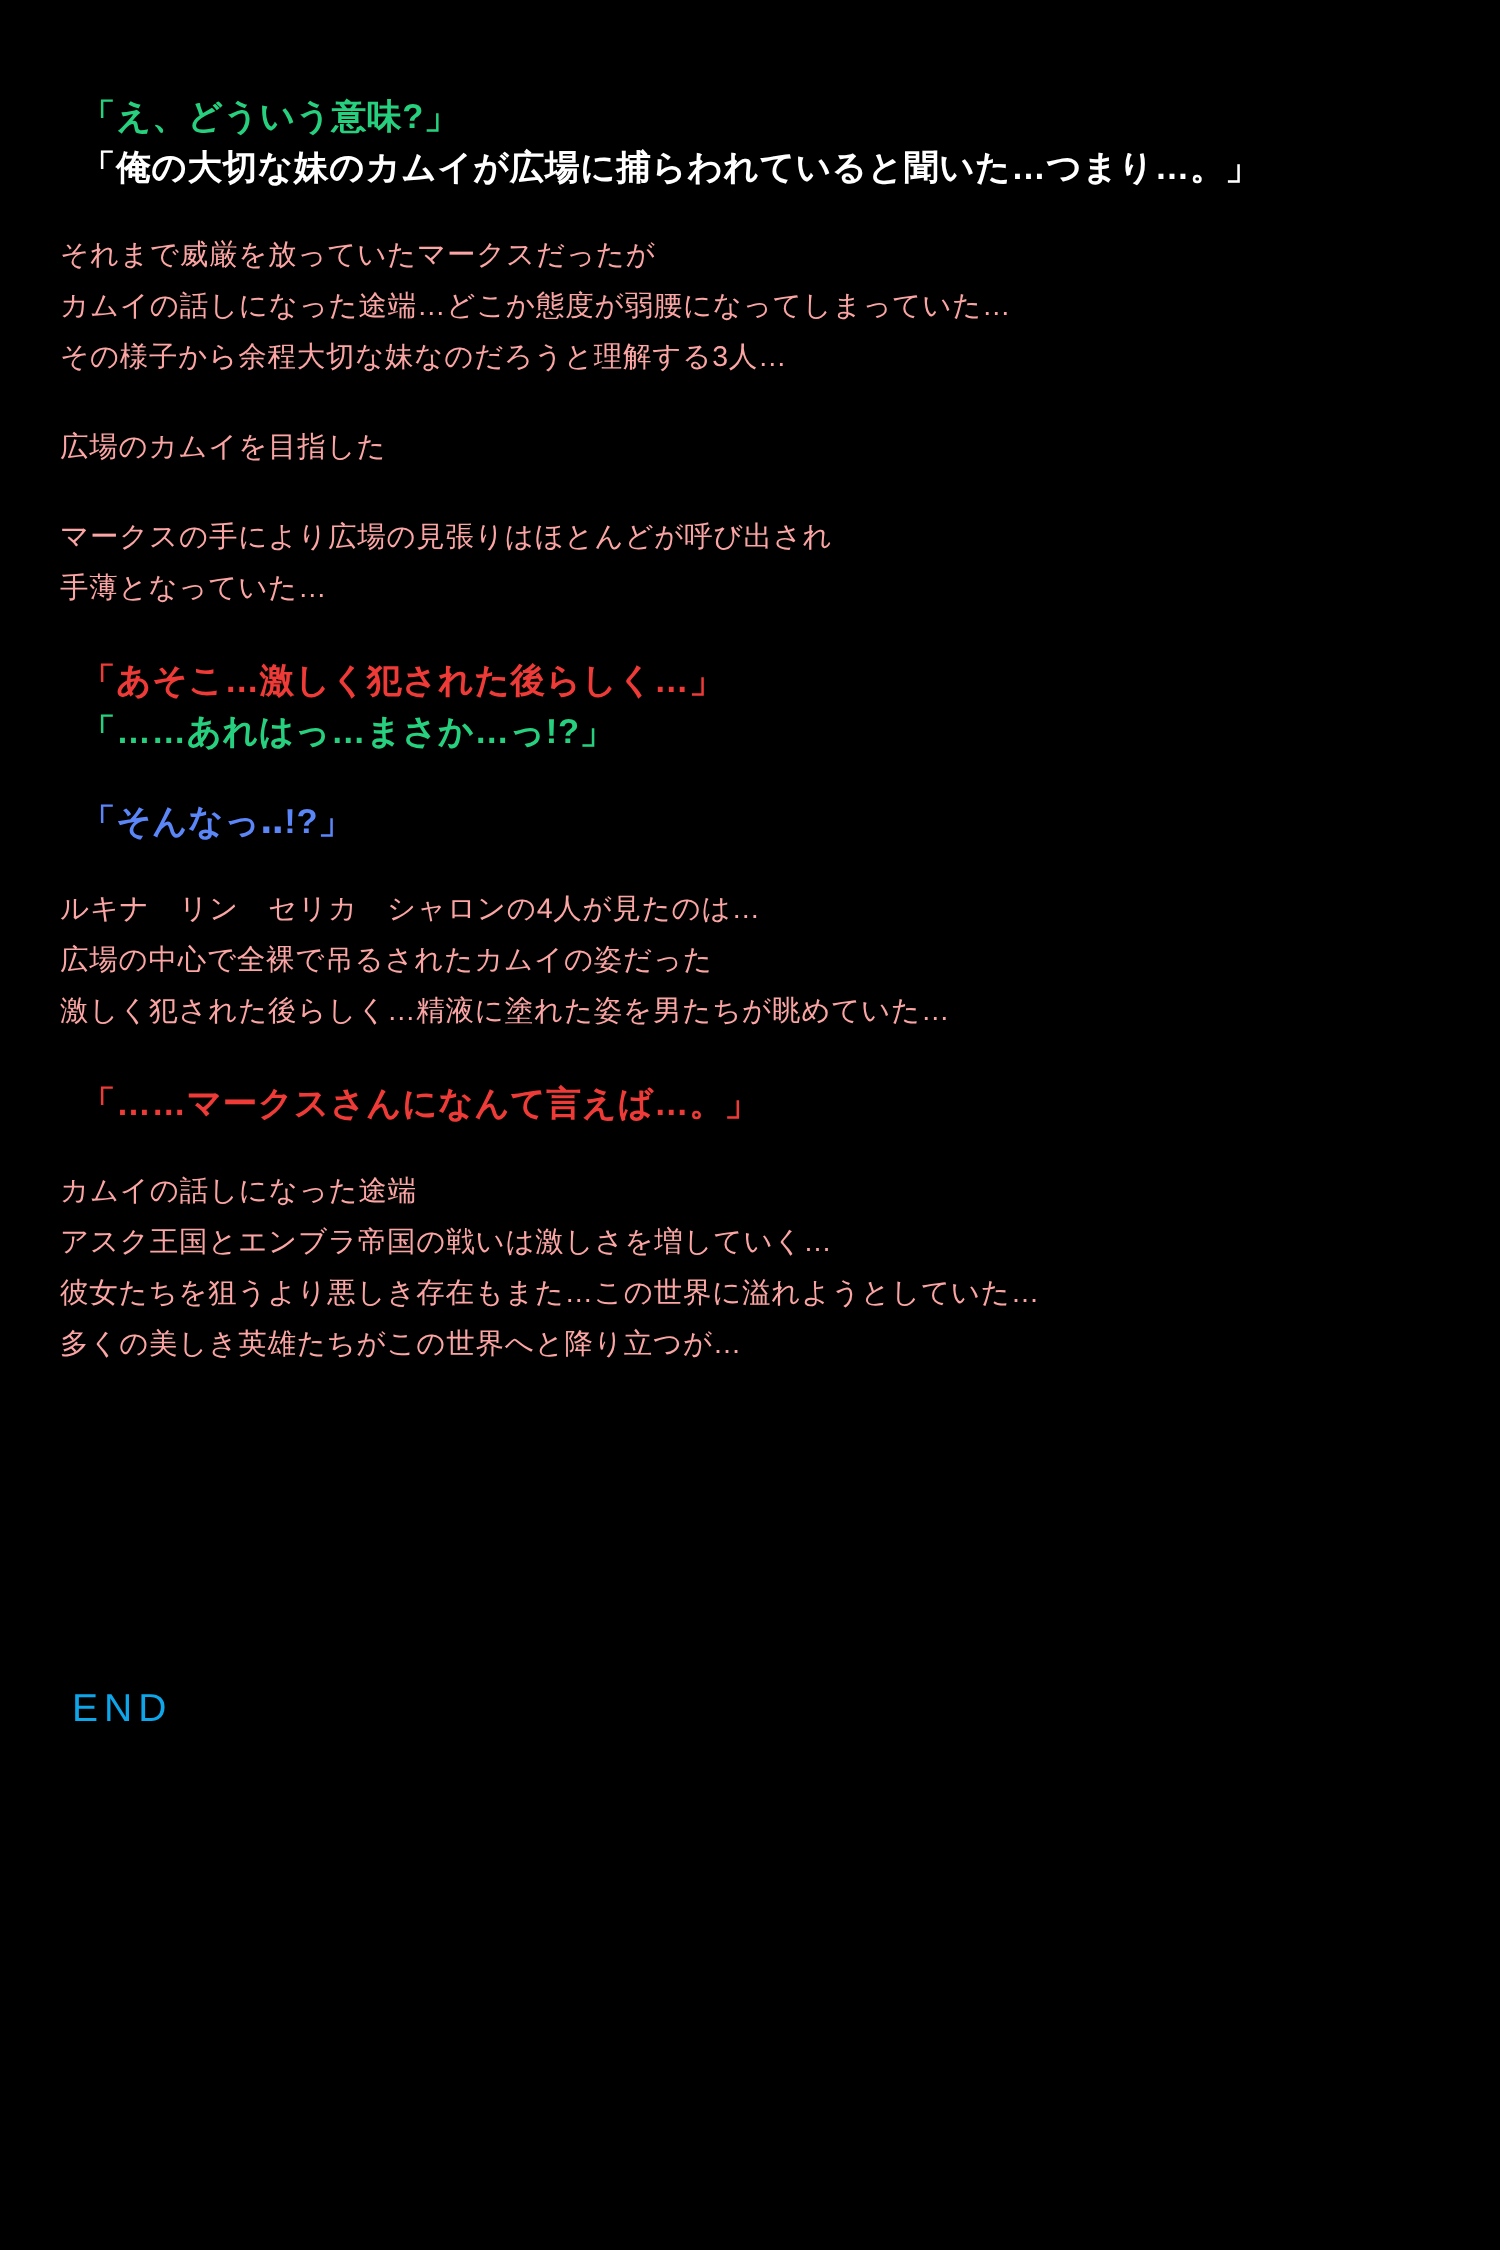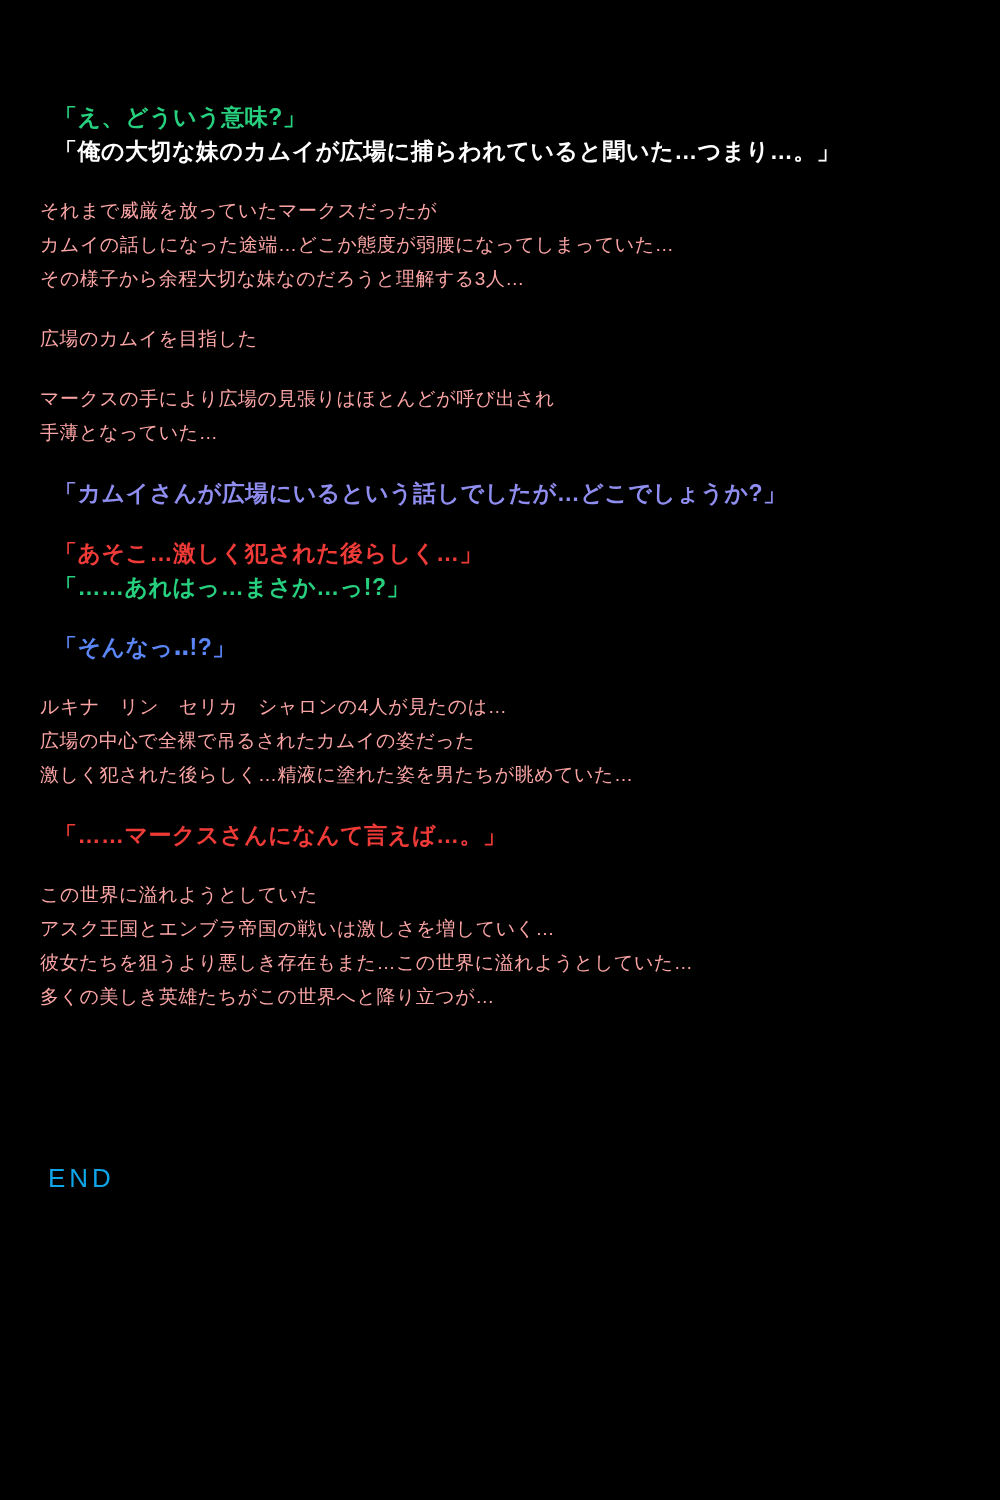--- a/index.html
+++ b/index.html
@@ -14,21 +14,20 @@
     color: #ffffff;
     overflow: hidden;
   }
   #page {
     position: relative;
     width: 1000px;
     height: 1188px;
     background: #000000;
     box-sizing: border-box;
     padding: 60px 40px 0 40px;
-    margin-top: 40px;
   }
   .block {
     margin: 0 0 26px 0;
   }
   .line {
     font-size: 23px;
     line-height: 34px;
     white-space: pre;
     letter-spacing: 0.5px;
   }
@@ -72,38 +71,35 @@
         <div class="line c-white">その様子から余程大切な妹なのだろうと理解する3人…</div>
       </div>
       <div class="block narration">
         <div class="line c-white">広場のカムイを目指した</div>
       </div>
       <div class="block narration">
         <div class="line c-white">マークスの手により広場の見張りはほとんどが呼び出され</div>
         <div class="line c-white">手薄となっていた…</div>
       </div>
       <div class="block dialog">
-        <div class="line c-violet">「カムイさんが広場にいるという話しでしたが…どこでしょうか?」</div>
-      </div>
-      <div class="block dialog">
         <div class="line c-red">「あそこ…激しく犯された後らしく…」</div>
         <div class="line c-green">「……あれはっ…まさか…っ!?」</div>
       </div>
       <div class="block dialog">
         <div class="line c-blue">「そんなっ‥!?」</div>
       </div>
       <div class="block narration">
         <div class="line c-white">ルキナ　リン　セリカ　シャロンの4人が見たのは…</div>
         <div class="line c-white">広場の中心で全裸で吊るされたカムイの姿だった</div>
         <div class="line c-white">激しく犯された後らしく…精液に塗れた姿を男たちが眺めていた…</div>
       </div>
       <div class="block dialog">
         <div class="line c-red">「……マークスさんになんて言えば…。」</div>
       </div>
       <div class="block narration">
-        <div class="line c-white">この世界に溢れようとしていた</div>
+        <div class="line c-white">カムイの話しになった途端</div>
         <div class="line c-white">アスク王国とエンブラ帝国の戦いは激しさを増していく…</div>
         <div class="line c-white">彼女たちを狙うより悪しき存在もまた…この世界に溢れようとしていた…</div>
         <div class="line c-white">多くの美しき英雄たちがこの世界へと降り立つが…</div>
       </div>
     </div>
   <div id="end">END</div>
 </div>
 
 </body></html>

